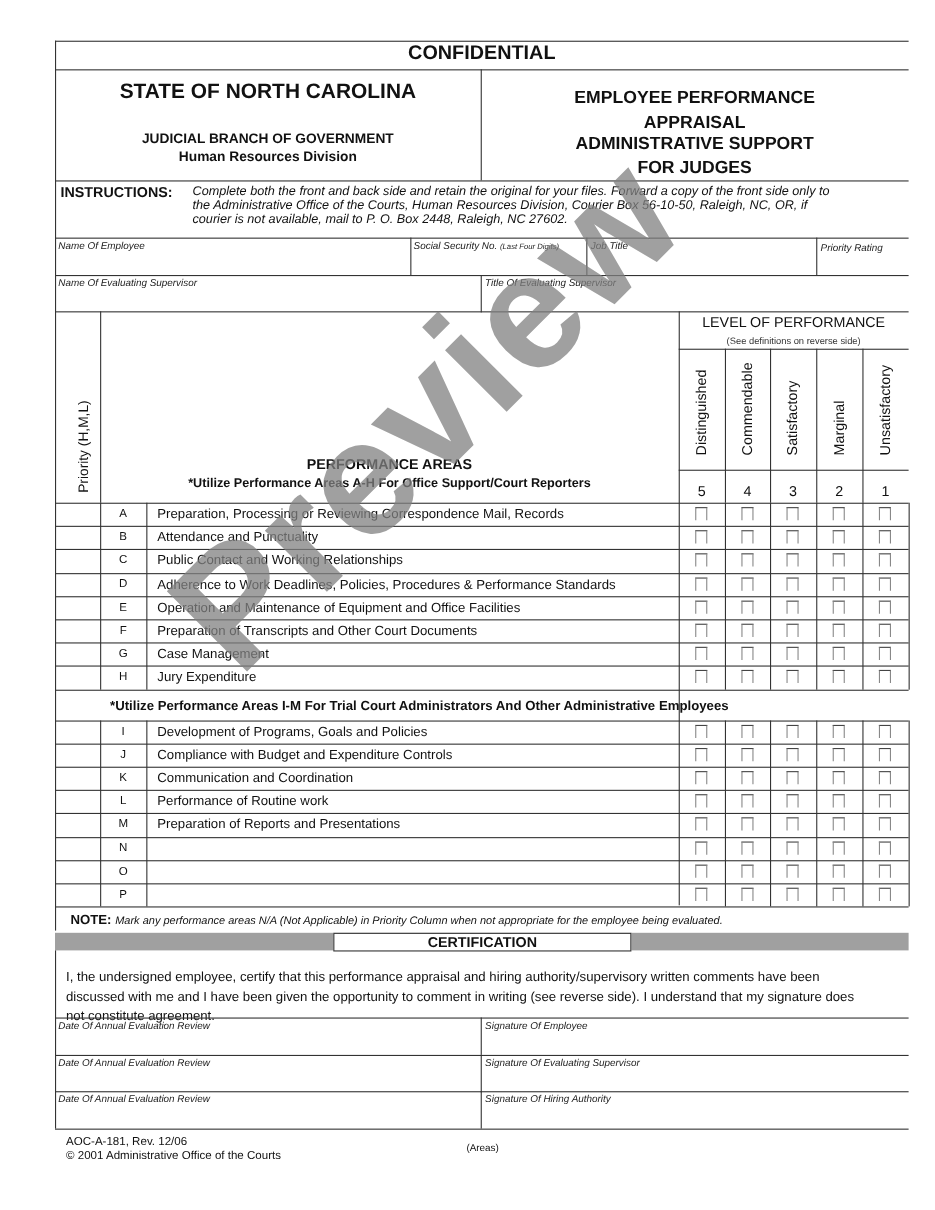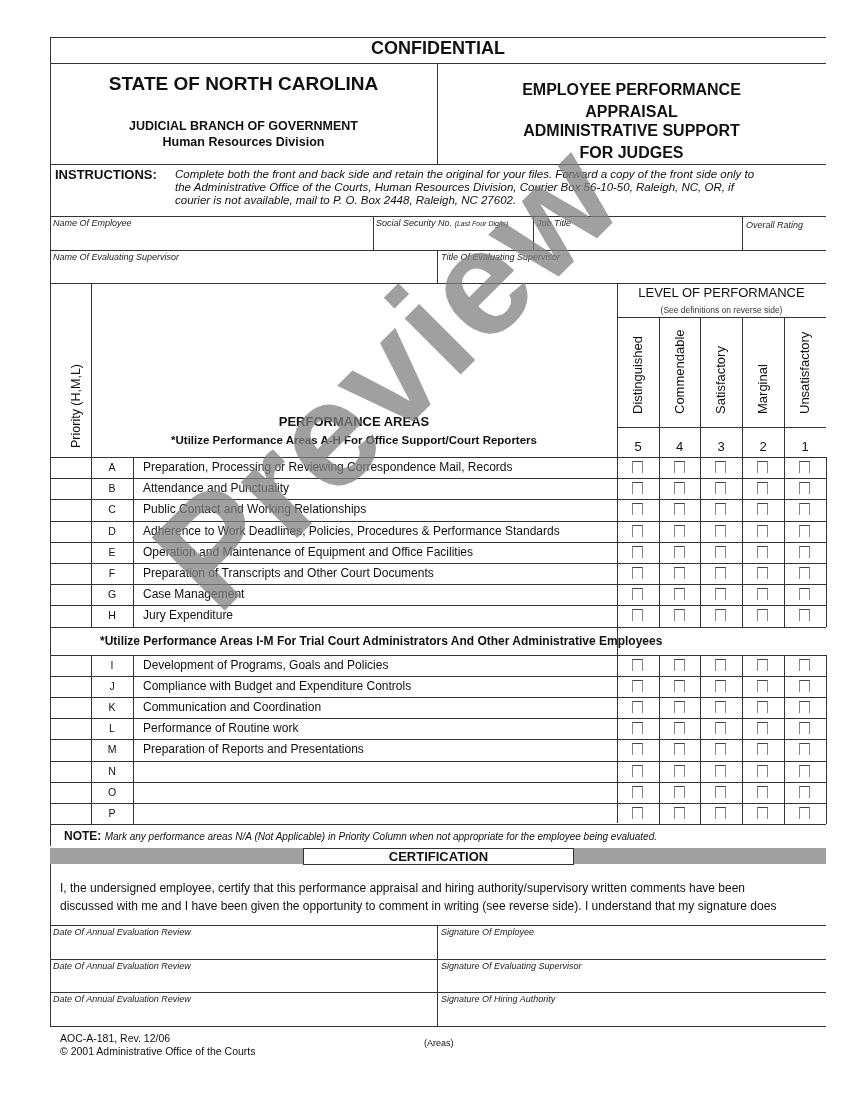--- a/index.html
+++ b/index.html
@@ -57,21 +57,21 @@
 <div class="line-v" style="left:373px; top:216px; height:34px;"></div>
 <div class="abs" style="left:374px; top:217px; width:158px; height:33px;">
   <span class="lbl abs" style="left:2px; top:1px; white-space:nowrap;"><span>Social Security No.</span> <span style="font-size:7px;">(Last Four Digits)</span></span>
 </div>
 <div class="line-v" style="left:533px; top:216px; height:34px;"></div>
 <div class="abs" style="left:534px; top:217px; width:207px; height:33px;">
   <div class="lbl abs" style="left:3px; top:1px;">Job Title</div>
 </div>
 <div class="line-v" style="left:742px; top:216px; height:34px;"></div>
 <div class="abs" style="left:743px; top:217px; width:83px; height:33px;">
-  <div class="lbl abs" style="left:3px; top:3px;">Overall Rating</div>
+  <div class="lbl abs" style="left:3px; top:3px;">Priority Rating</div>
 </div>
 <div class="line-h" style="left:50px; top:250px; width:776px;"></div>
 
 <div class="abs" style="left:51px; top:251px; width:386px; height:32px;">
   <div class="lbl abs" style="left:2px; top:1px;">Name Of Evaluating Supervisor</div>
 </div>
 <div class="line-v" style="left:437px; top:250px; height:34px;"></div>
 <div class="abs" style="left:438px; top:251px; width:388px; height:32px;">
   <div class="lbl abs" style="left:3px; top:1px;">Title Of Evaluating Supervisor</div>
 </div>
@@ -310,20 +310,21 @@
   <span class="bold">NOTE:</span>
   <span class="ital" style="font-size:10px;">Mark any performance areas N/A (Not Applicable) in Priority Column when not appropriate for the employee being evaluated.</span>
 </div>
 
 <div class="abs" style="left:50px; top:848px; width:776px; height:16px; background:#a0a0a0;"></div>
 <div class="abs bold center" style="left:303px; top:848px; width:269px; height:15px; background:#fff; border:1px solid #333; font-size:13px; line-height:15px;">CERTIFICATION</div>
 <div class="line-v" style="left:50px; top:864px; height:162px;"></div>
 <div class="abs" style="left:60px; top:880px; font-size:12px; line-height:17.5px; width:760px;">
   <div>I, the undersigned employee, certify that this performance appraisal and hiring authority/supervisory written comments have been</div>
   <div>discussed with me and I have been given the opportunity to comment in writing (see reverse side).  I understand that my signature does</div>
+  <div>not constitute agreement.</div>
 </div>
 
 <div id="sig-rows">
       <div class="line-h" style="left: 50px; top: 925px; width: 776px;"></div>
       <div class="abs" style="left: 51px; top: 926px; width: 386px; height: 32px;">
         <div class="lbl abs" style="left: 2px; top: 1px;">Date Of Annual Evaluation Review</div>
       </div>
       <div class="line-v" style="left: 437px; top: 925px; height: 34px;"></div>
       <div class="abs" style="left: 438px; top: 926px; width: 388px; height: 32px;">
         <div class="lbl abs" style="left: 3px; top: 1px;">Signature Of Employee</div>

